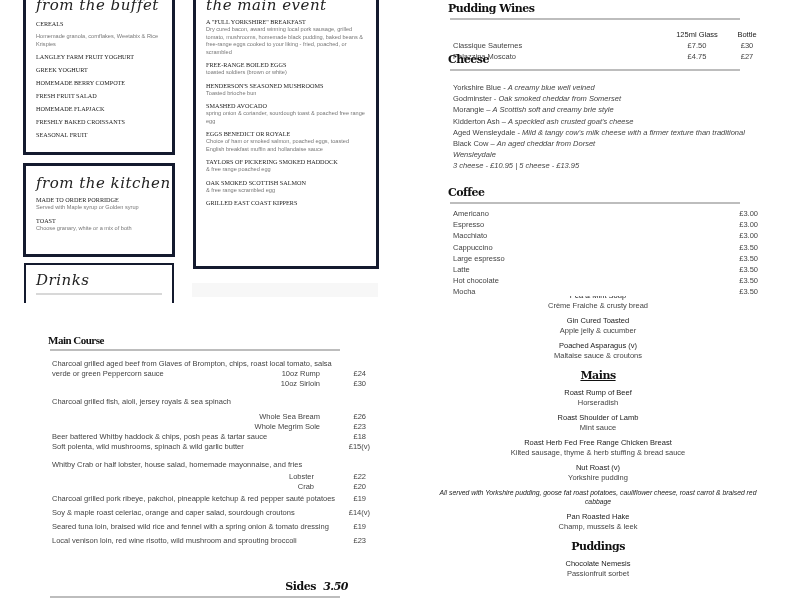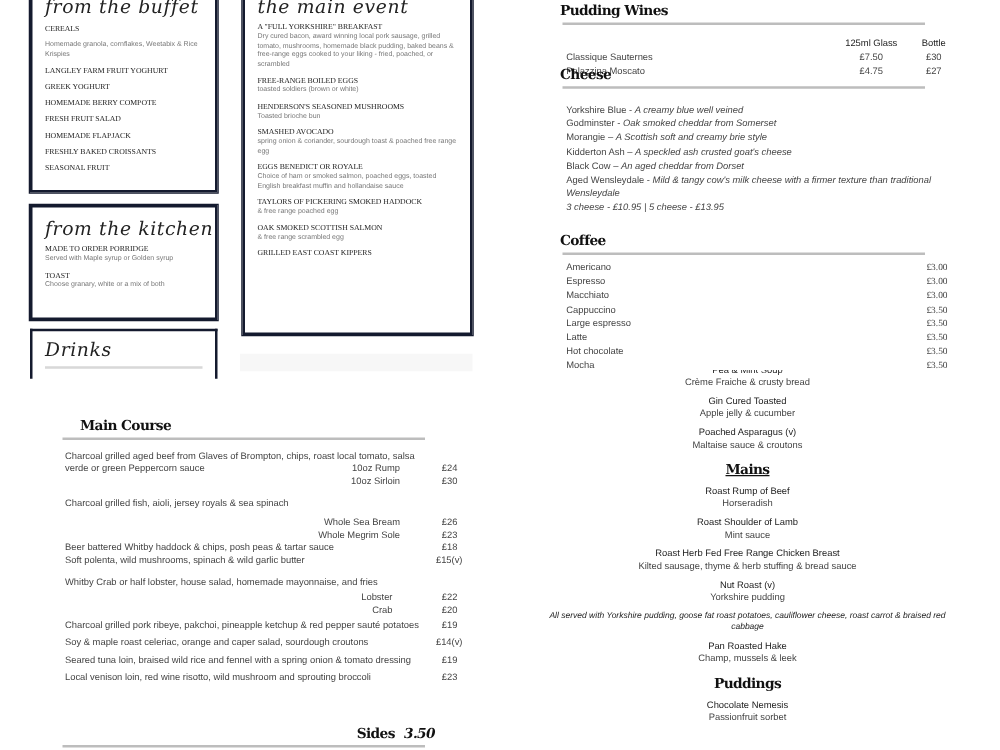--- a/index.html
+++ b/index.html
@@ -18,37 +18,37 @@
   .buffet-list .item { margin-bottom:5px; }
   .main-list .item { margin-top:3px; }
 
   .faded-strip { position:absolute; left:192px; top:283px; width:186px; height:14px; background:#f7f7f7; }
 
   
   .rsec { position:absolute; left:448px; width:300px; }
   .rhead { font-family:"DejaVu Serif", serif; font-weight:bold; font-size:11px; color:#111; letter-spacing:-0.5px; }
   .rule { height:2px; background:#bdbdbd; margin:3px 0 0 2px; width:290px; }
   .row { font-family:"Liberation Sans", sans-serif; font-size:7.5px; color:#444; height:11.2px; line-height:11.2px; position:relative; padding-left:5px; }
-  .row .price { position:absolute; right:-10px;font-family:Liberation Serif, serif; }
+  .row .price { position:absolute; right:-10px; }
   .row .glass { position:absolute; right:31px; width:40px; text-align:center; }
   .row .bottle { position:absolute; right:-10px; width:22px; text-align:center; }
   .hdrrow { font-weight:normal; color:#222; }
   .cheese .row { height:11.2px; }
   .cheese .it { font-style:italic; }
 
   
   .center-menu { position:absolute; left:448px; width:300px; text-align:center; font-family:"Liberation Sans", sans-serif; }
   .cm-name { font-size:7.5px; color:#222; line-height:10px; }
   .cm-desc { font-size:7.5px; color:#444; line-height:10px; margin-bottom:5px; }
   .cm-head { font-family:"DejaVu Serif", serif; font-weight:bold; font-size:11px; color:#111; margin:8px 0 6px; letter-spacing:-0.5px; }
   .cm-note { font-size:6.8px; font-style:italic; color:#222; line-height:9px; margin:0 -15px 6px; }
 
   
   .mc { position:absolute; left:48px; top:334px; width:330px; font-family:"Liberation Sans", sans-serif; }
-  .mc .rhead { margin-left:16px; }
+  .mc .rhead { margin-left:0;font-family:Liberation Serif, serif; }
   .mc .rule { width:290px; margin-left:2px; }
   .mcl { font-size:7.5px; color:#444; line-height:10px; position:relative; padding-left:4px; }
   .mcl .optr { position:absolute; right:58px; text-align:center; }
   .mcl .pr { position:absolute; right:12px; }
   .gap { height:8px; }
   .mc-sides { position:absolute; left:48px; top:580px; }
 </style>
 </head>
 <body>
 
@@ -122,22 +122,22 @@
 </div>
 
 <div class="rsec cheese" style="top:53px;">
   <div class="rhead">Cheese</div>
   <div class="rule"></div>
   <div style="height:11px;"></div>
   <div class="row"><span>Yorkshire Blue - </span><span class="it">A creamy blue well veined</span></div>
   <div class="row"><span>Godminster - </span><span class="it">Oak smoked cheddar from Somerset</span></div>
   <div class="row"><span>Morangie – </span><span class="it">A Scottish soft and creamy brie style</span></div>
   <div class="row"><span>Kidderton Ash – </span><span class="it">A speckled ash crusted goat's cheese</span></div>
+  <div class="row" style="white-space:nowrap;"><span>Aged Wensleydale - </span><span class="it">Mild &amp; tangy cow's milk cheese with a firmer texture than traditional</span></div>
   <div class="row"><span>Black Cow – </span><span class="it">An aged cheddar from Dorset</span></div>
-  <div class="row" style="white-space:nowrap;"><span>Aged Wensleydale - </span><span class="it">Mild &amp; tangy cow's milk cheese with a firmer texture than traditional</span></div>
   <div class="row"><span></span><span class="it">Wensleydale</span></div>
   <div class="row it">3 cheese - £10.95 | 5 cheese - £13.95</div>
 </div>
 
 <div class="rsec" style="top:186px;">
   <div class="rhead">Coffee</div>
   <div class="rule"></div>
   <div style="height:4px;"></div>
   <div class="row"><span>Americano</span><span class="price">£3.00</span></div>
   <div class="row"><span>Espresso</span><span class="price">£3.00</span></div>

